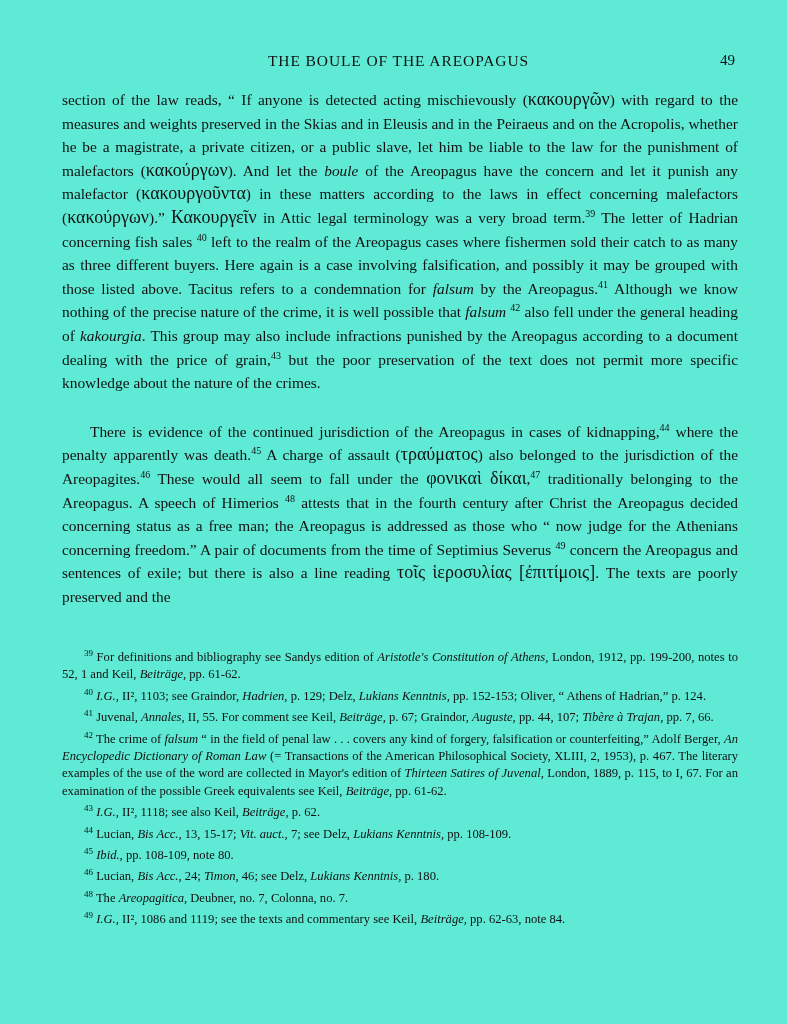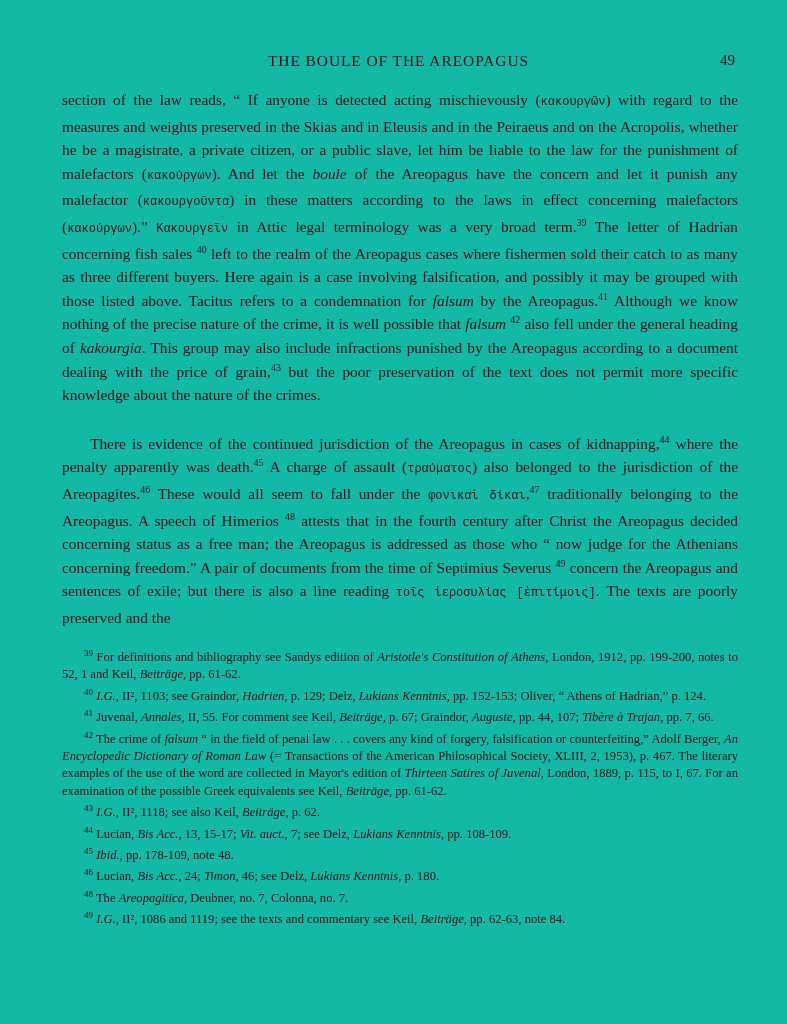--- a/index.html
+++ b/index.html
@@ -13,21 +13,21 @@
     font-family: "Liberation Serif", serif;
     color: #111111;
     position: relative;
     overflow: hidden;
   }
   .page {
     position: absolute;
     left: 0; top: 0;
     width: 787px;
     height: 1024px;
-    background: #14b8a6;
+    background: #5eead4;
   }
   .header {
     position: absolute;
     left: 62px;
     top: 52px;
     width: 673px;
     height: 22px;
     display: flex;
     align-items: baseline;
     justify-content: center;
@@ -56,22 +56,22 @@
     text-justify: inter-word;
   }
   .body-text p {
     margin: 0;
   }
   .body-text p.indent {
     text-indent: 28px;
     margin-top: 25px;
   }
   .gk {
-    font-family: Liberation Mono, monospace;
-    font-size: 12px;
+    font-family: Liberation Serif, serif;
+    font-size: 18px;
   }
   .it {
     font-style: italic;
   }
   sup {
     font-size: 10px;
     line-height: 0;
     vertical-align: super;
   }
   .rule {
@@ -118,19 +118,19 @@
 
   <div class="rule"></div>
 
   <div class="notes" id="notes">
       <p class="hang"><sup>39</sup> <span>For definitions and bibliography see Sandys edition of </span><span class="it">Aristotle's Constitution of Athens,</span><span> London, 1912, pp. 199-200, notes to 52, 1 and Keil, </span><span class="it">Beiträge,</span><span> pp. 61-62.</span></p>
       <p class="hang"><sup>40</sup> <span class="it">I.G.,</span><span> II², 1103; see Graindor, </span><span class="it">Hadrien,</span><span> p. 129; Delz, </span><span class="it">Lukians Kenntnis,</span><span> pp. 152-153; Oliver, “ Athens of Hadrian,” p. 124.</span></p>
       <p class="hang"><sup>41</sup> <span>Juvenal, </span><span class="it">Annales,</span><span> II, 55. For comment see Keil, </span><span class="it">Beiträge,</span><span> p. 67; Graindor, </span><span class="it">Auguste,</span><span> pp. 44, 107; </span><span class="it">Tibère à Trajan,</span><span> pp. 7, 66.</span></p>
       <p class="hang"><sup>42</sup> <span>The crime of </span><span class="it">falsum</span><span> “ in the field of penal law . . . covers any kind of forgery, falsification or counterfeiting,” Adolf Berger, </span><span class="it">An Encyclopedic Dictionary of Roman Law</span><span> (= Transactions of the American Philosophical Society, XLIII, 2, 1953), p. 467. The literary examples of the use of the word are collected in Mayor's edition of </span><span class="it">Thirteen Satires of Juvenal,</span><span> London, 1889, p. 115, to I, 67. For an examination of the possible Greek equivalents see Keil, </span><span class="it">Beiträge,</span><span> pp. 61-62.</span></p>
       <p class="hang"><sup>43</sup> <span class="it">I.G.,</span><span> II², 1118; see also Keil, </span><span class="it">Beiträge,</span><span> p. 62.</span></p>
       <p class="hang"><sup>44</sup> <span>Lucian, </span><span class="it">Bis Acc.,</span><span> 13, 15-17; </span><span class="it">Vit. auct.,</span><span> 7; see Delz, </span><span class="it">Lukians Kenntnis,</span><span> pp. 108-109.</span></p>
-      <p class="hang"><sup>45</sup> <span class="it">Ibid.,</span><span> pp. 178-109, note 48.</span></p>
+      <p class="hang"><sup>45</sup> <span class="it">Ibid.,</span><span> pp. 108-109, note 80.</span></p>
       <p class="hang"><sup>46</sup> <span>Lucian, </span><span class="it">Bis Acc.,</span><span> 24; </span><span class="it">Timon,</span><span> 46; see Delz, </span><span class="it">Lukians Kenntnis,</span><span> p. 180.</span></p>
       <p class="hang"><sup>48</sup> <span>The </span><span class="it">Areopagitica,</span><span> Deubner, no. 7, Colonna, no. 7.</span></p>
       <p class="hang"><sup>49</sup> <span class="it">I.G.,</span><span> II², 1086 and 1119; see the texts and commentary see Keil, </span><span class="it">Beiträge,</span><span> pp. 62-63, note 84.</span></p>
     </div>
 
 </div>
 
 </body></html>

